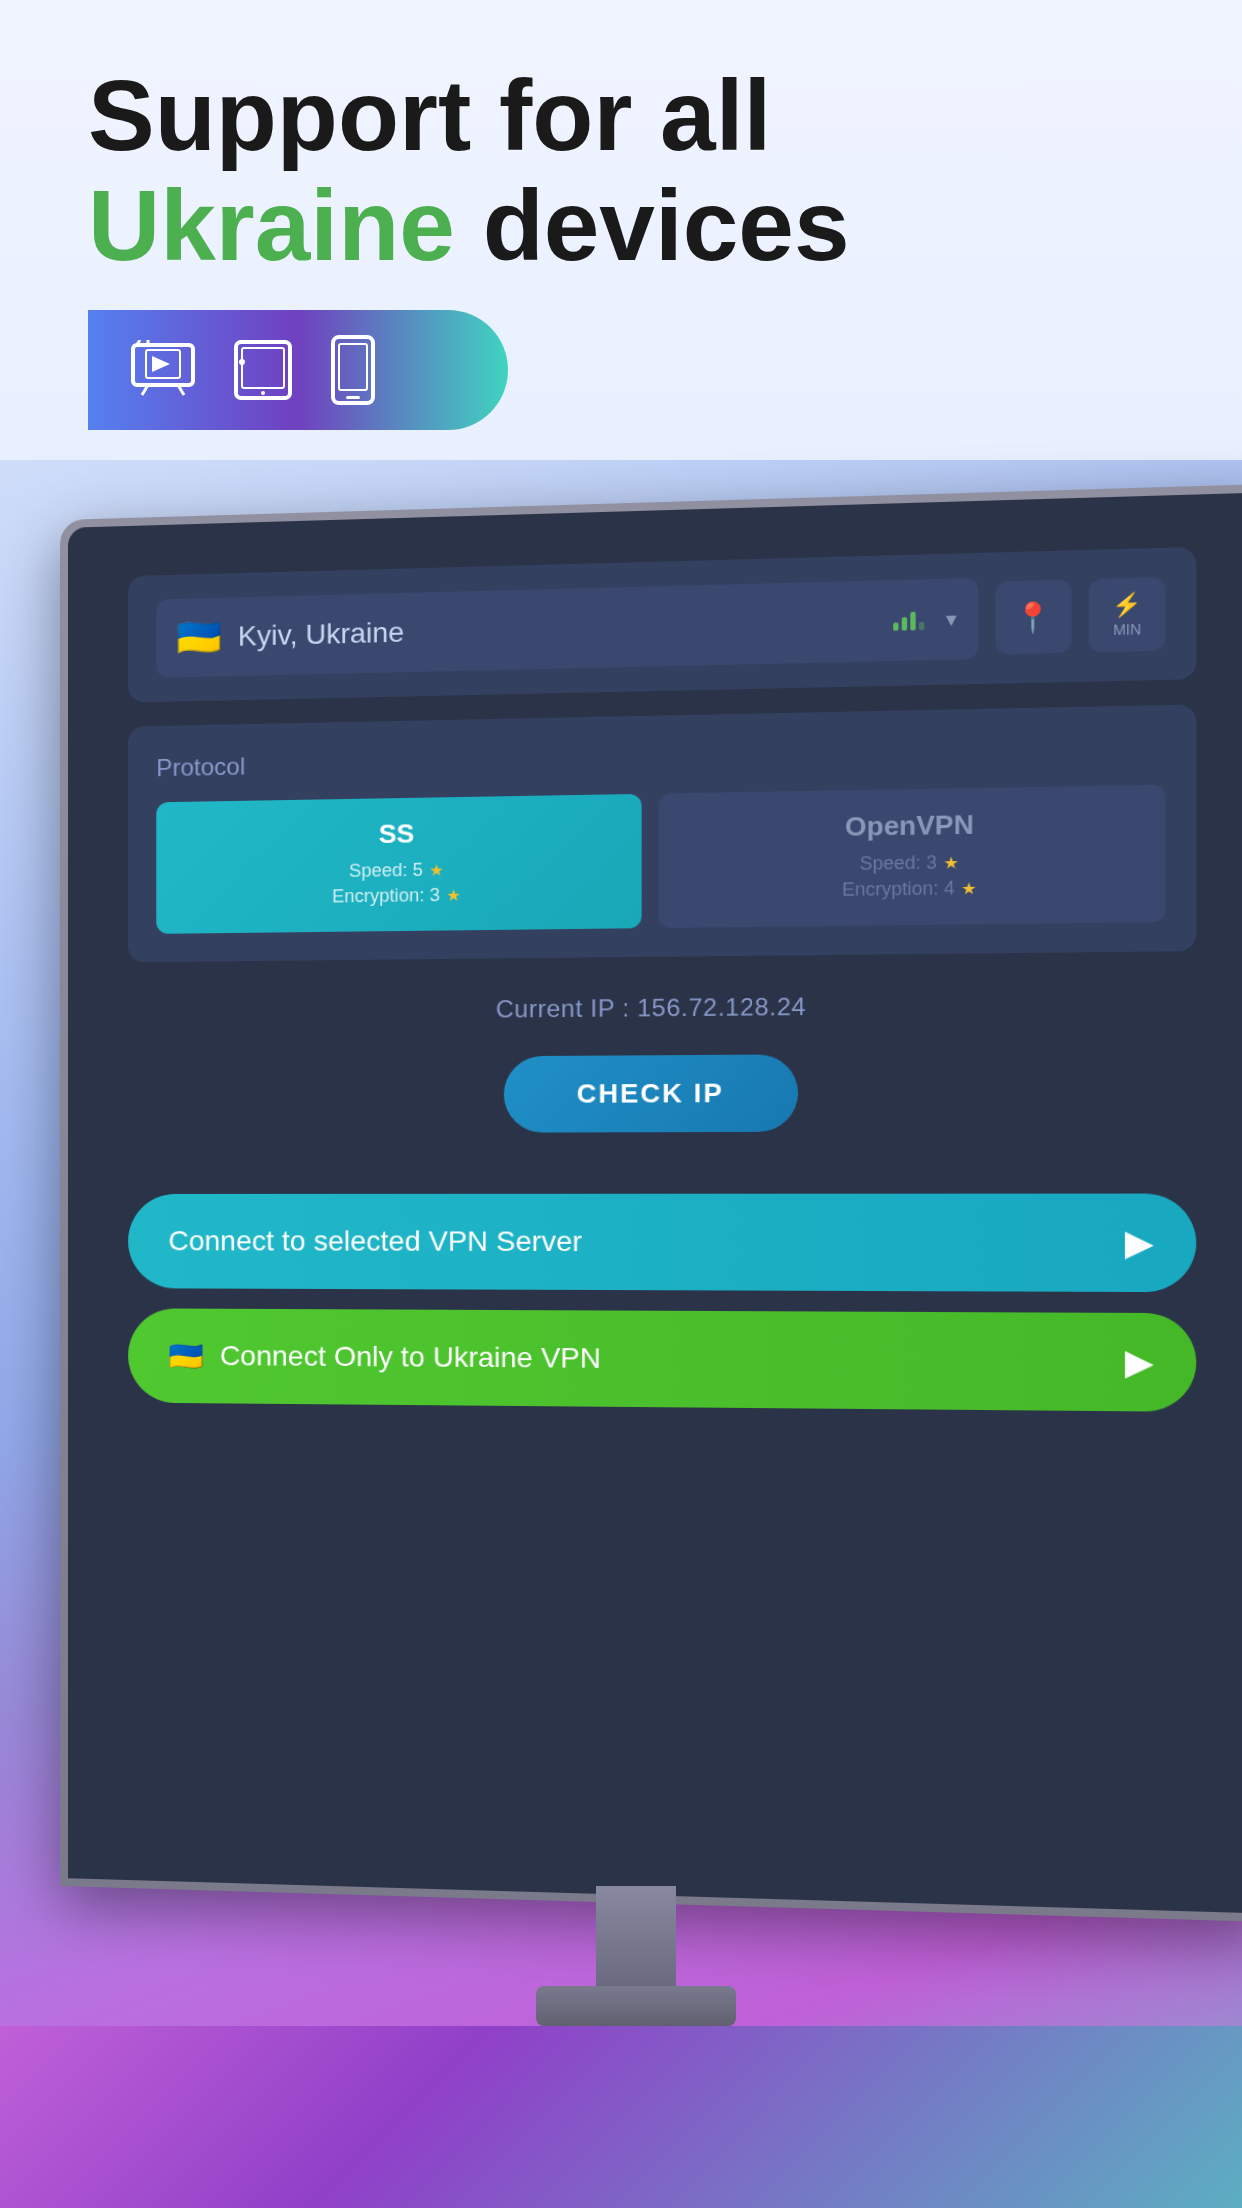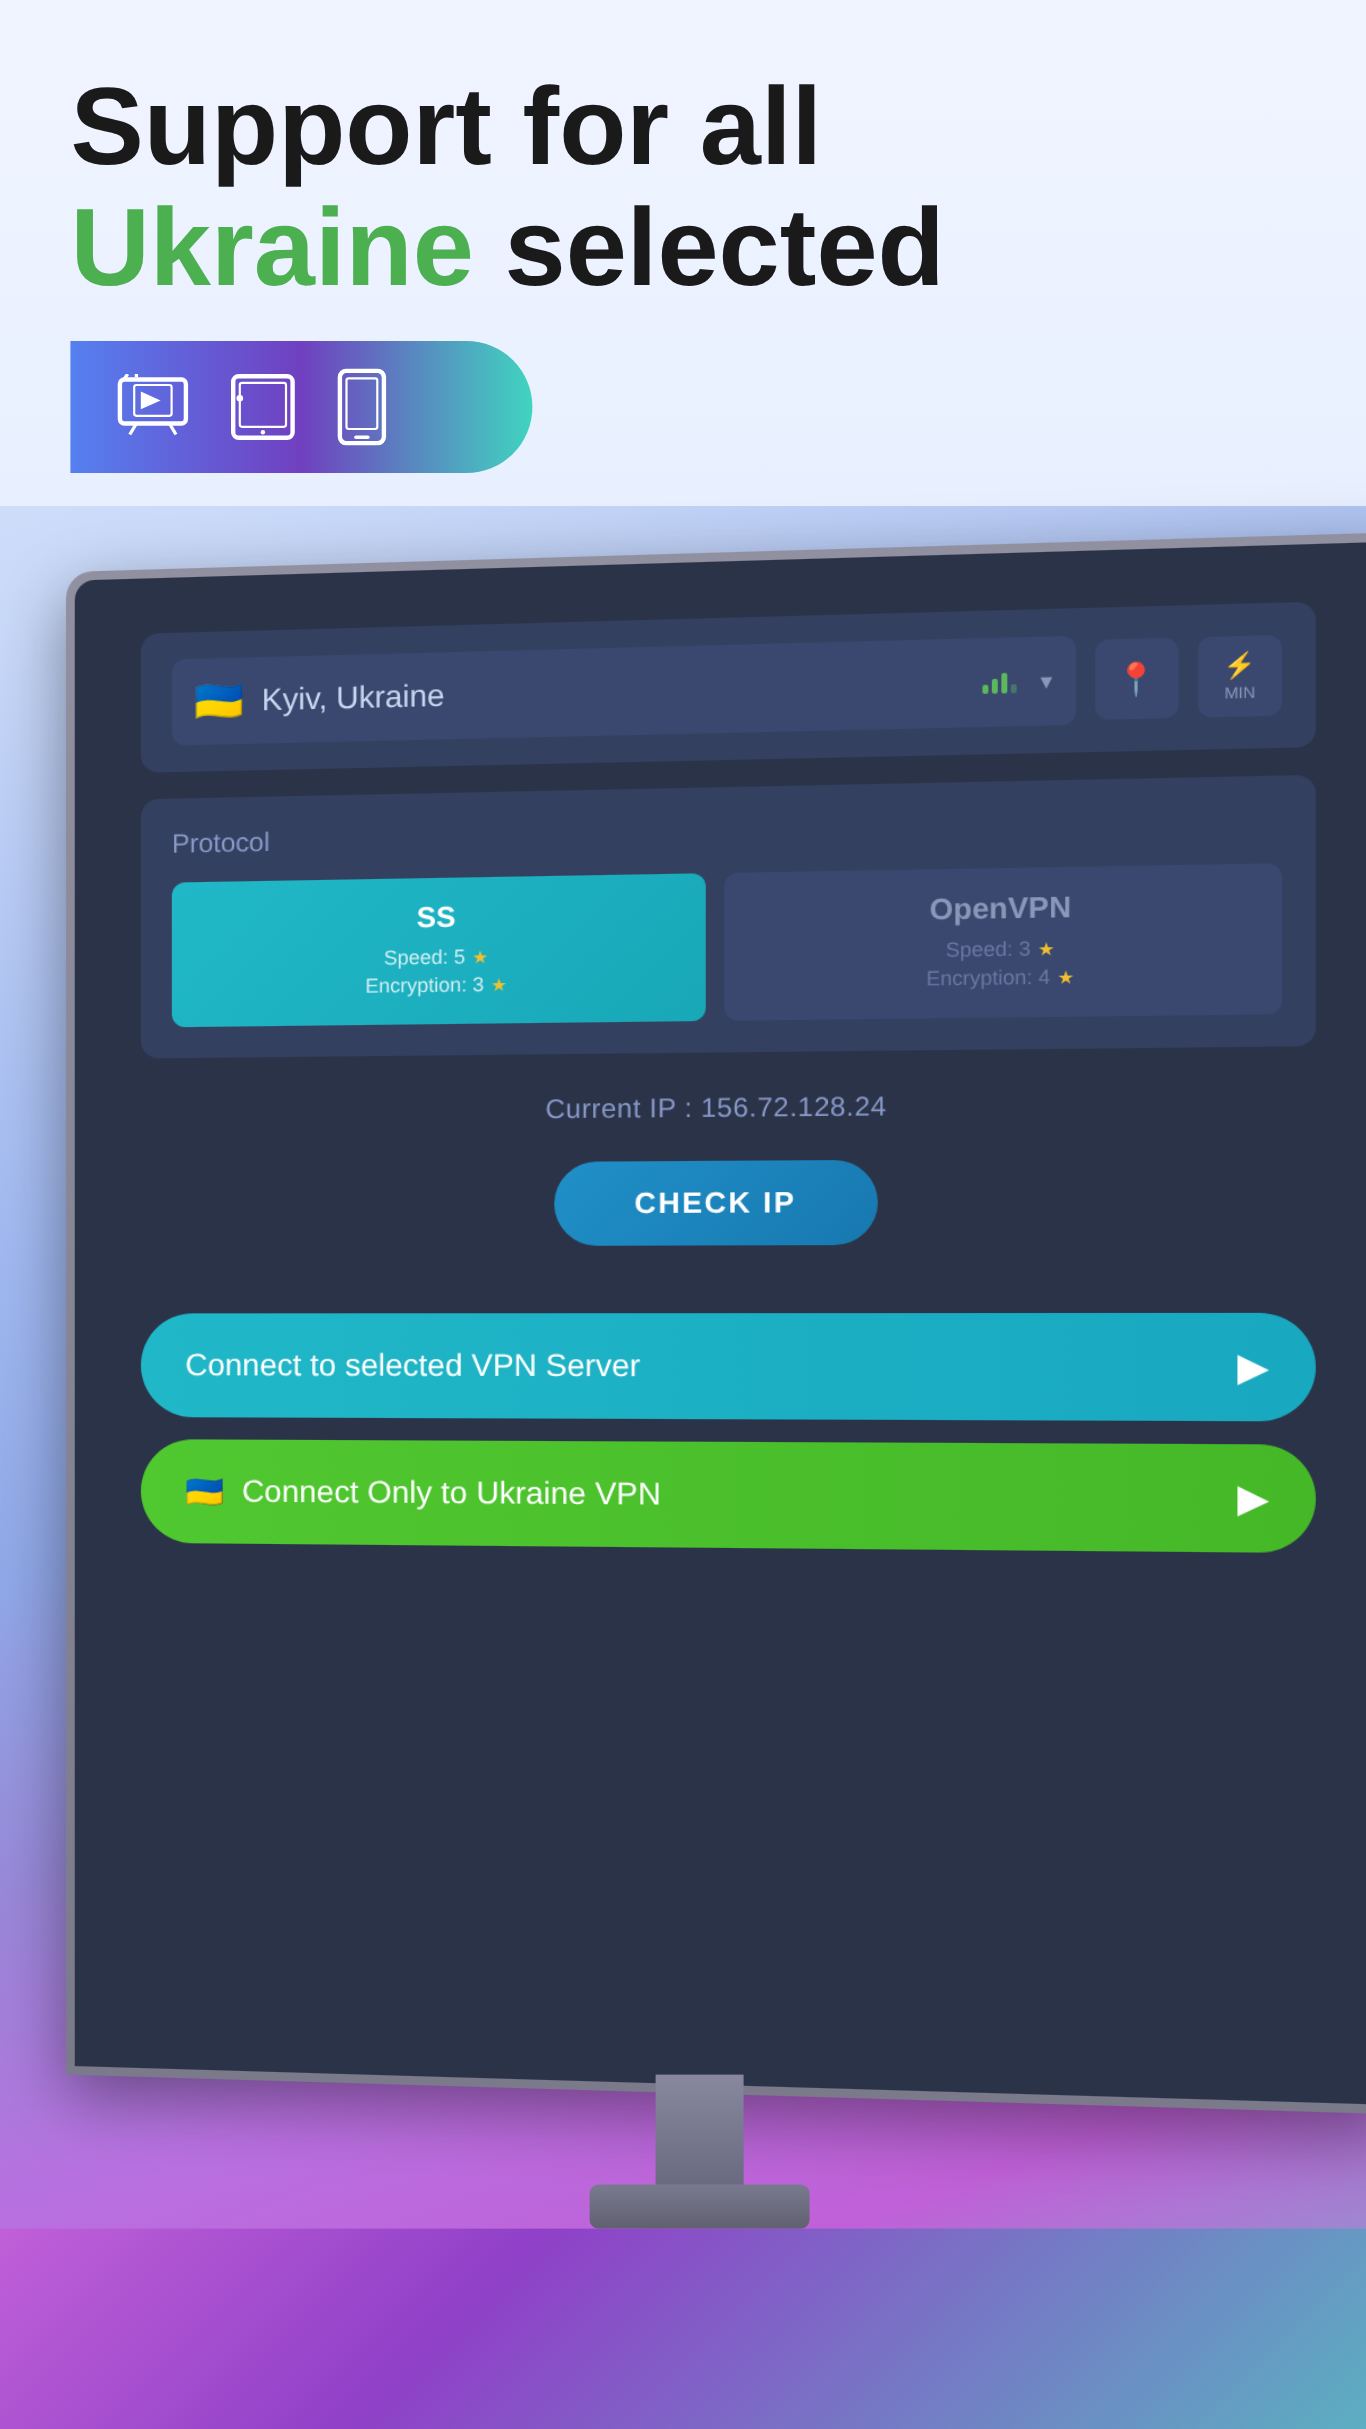--- a/index.html
+++ b/index.html
@@ -7,21 +7,21 @@
     body {
       width: 1242px;
       min-height: 2208px;
       background: linear-gradient(160deg, #e8f0ff 0%, #c8d8f8 20%, #a0b8f0 40%, #90a8e8 50%, #9888d8 60%, #b870e0 70%, #c060d8 80%, #50e0c0 100%);
       font-family: -apple-system, BlinkMacSystemFont, 'Segoe UI', sans-serif;
       overflow-x: hidden;
     }
 
     
     .header {
-      padding: 60px 60px 30px 64px;
+      padding: 60px 60px 30px 88px;
       background: linear-gradient(180deg, #f0f4ff 0%, #e8f0ff 100%);
     }
 
     .header-title {
       font-size: 100px;
       font-weight: 900;
       line-height: 1.1;
       color: #1a1a1a;
     }
 
@@ -309,21 +309,21 @@
       height: 400px;
       background: linear-gradient(135deg, #c060d8 0%, #9040c8 30%, #50c8c0 100%);
     }
   </style>
 </head>
 <body>
 
 <div class="header">
   <div class="header-title">
     <span>Support for all</span><br>
-    <span class="green">Ukraine</span><span> selected</span>
+    <span class="green">Ukraine</span><span> devices</span>
   </div>
 
   <div class="device-banner">
 
     <div class="device-icon">
       <svg width="70" height="60" viewBox="0 0 70 60">
         <rect x="5" y="5" width="60" height="40" rx="4" fill="none" stroke="white" stroke-width="4"></rect>
         <rect x="18" y="10" width="34" height="28" rx="2" fill="none" stroke="white" stroke-width="2"></rect>
         <polygon points="24,16 24,32 42,24" fill="white"></polygon>
         <line x1="20" y1="45" x2="14" y2="55" stroke="white" stroke-width="3"></line>

